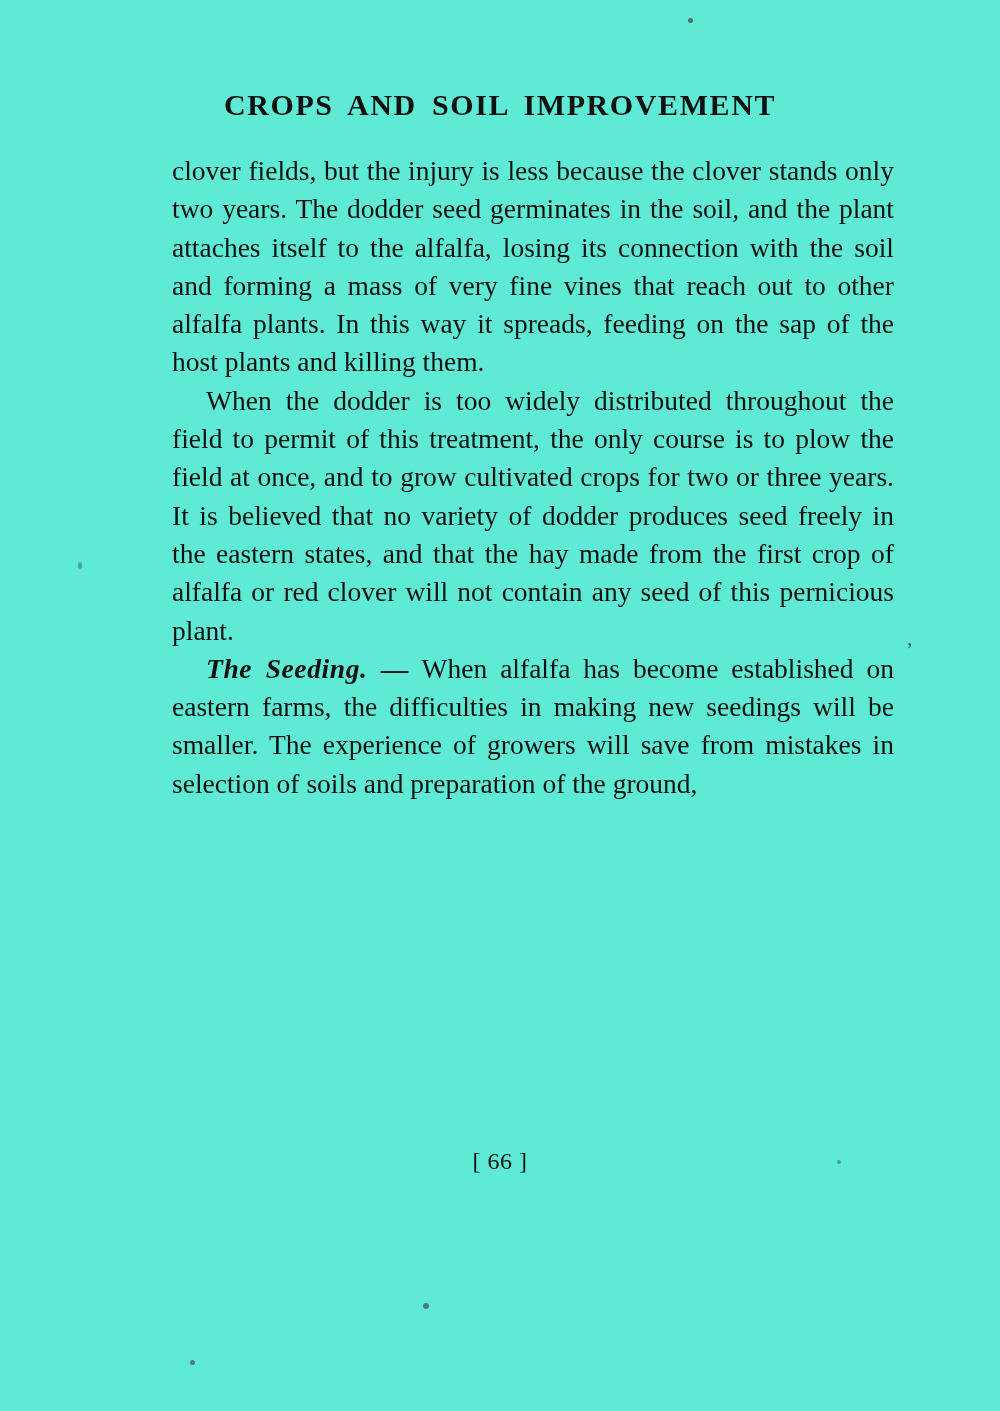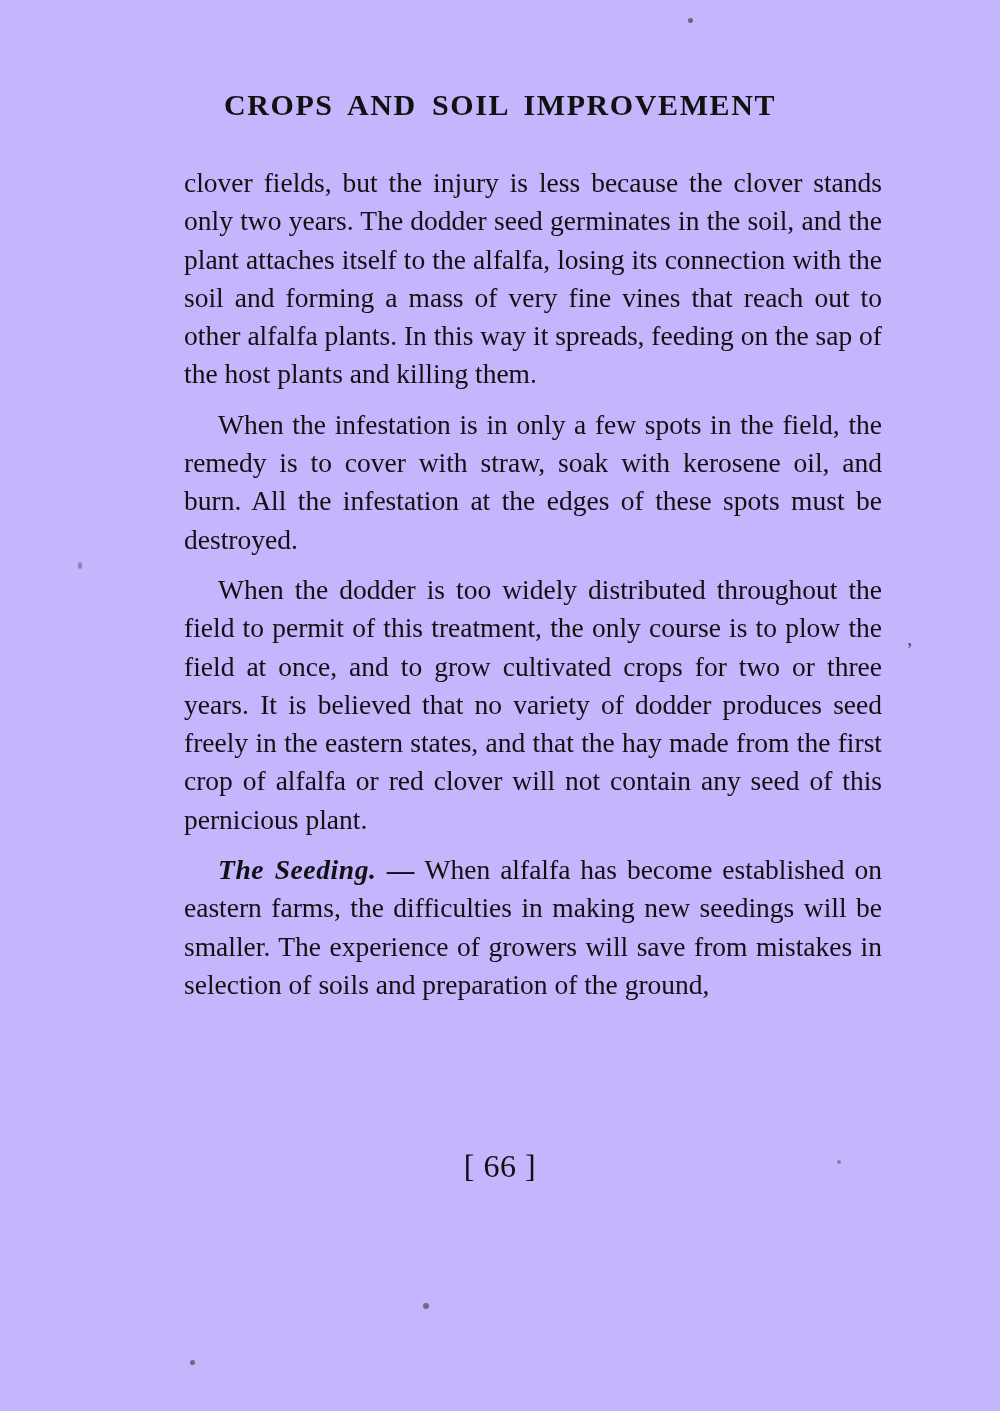--- a/index.html
+++ b/index.html
@@ -13,21 +13,21 @@
     position: relative;
     font-family: "Liberation Serif", serif;
     color: #111111;
     overflow: hidden;
   }
   .page {
     position: absolute;
     top: 0; left: 0;
     width: 1000px;
     height: 1411px;
-    background: #c4b5fd;
+    background: #5eead4;
   }
   .running-head {
     position: absolute;
     top: 88px;
     left: 0;
     width: 1000px;
     text-align: center;
     font-size: 30px;
     letter-spacing: 1.6px;
     font-weight: 600;
@@ -37,40 +37,40 @@
     position: absolute;
     top: 152px;
     left: 172px;
     width: 722px;
     font-size: 27.5px;
     line-height: 38.3px;
     text-align: justify;
     text-justify: inter-word;
   }
   .body-text p {
-    margin: 12px;
+    margin: 0;
   }
   .body-text p + p {
     margin-top: 0px;
   }
   .indent {
     text-indent: 34px;
   }
   .runin {
     font-weight: bold;
     letter-spacing: 0.6px;
     font-style: italic;
   }
   .folio {
     position: absolute;
     top: 1148px;
     left: 0;
     width: 1000px;
     text-align: center;
-    font-size: 32px;
+    font-size: 24px;
     letter-spacing: 0.5px;
   }
   
   .speck {
     position: absolute;
     background: #4a4a4a;
     border-radius: 50%;
     opacity: 0.75;
   }
   .speck.s1 { top: 18px;  left: 688px; width: 5px; height: 5px; }
@@ -100,20 +100,19 @@
   <div class="speck s3"></div>
   <div class="speck s4"></div>
   <div class="speck s5"></div>
 
   <div class="running-head">CROPS AND SOIL IMPROVEMENT</div>
 
   <div class="tick">,</div>
 
   <div class="body-text">
     <p>clover fields, but the injury is less because the clover stands only two years. The dodder seed germinates in the soil, and the plant attaches itself to the alfalfa, losing its connection with the soil and forming a mass of very fine vines that reach out to other alfalfa plants. In this way it spreads, feeding on the sap of the host plants and killing them.</p>
-    <p class="indent">When the infestation is in only a few spots in the field, the remedy is to cover with straw, soak with kerosene oil, and burn. All the infestation at the edges of these spots must be destroyed.</p>
     <p class="indent">When the dodder is too widely distributed throughout the field to permit of this treatment, the only course is to plow the field at once, and to grow cultivated crops for two or three years. It is believed that no variety of dodder produces seed freely in the eastern states, and that the hay made from the first crop of alfalfa or red clover will not contain any seed of this pernicious plant.</p>
     <p class="indent"><span class="runin">The Seeding. —</span><span> When alfalfa has become established on eastern farms, the difficulties in making new seedings will be smaller. The experience of growers will save from mistakes in selection of soils and preparation of the ground,</span></p>
   </div>
 
   <div class="folio">[ 66 ]</div>
 
 </div>
 
 </body></html>

